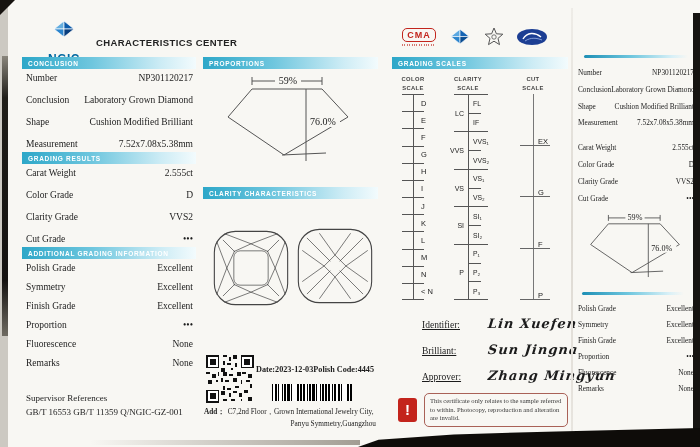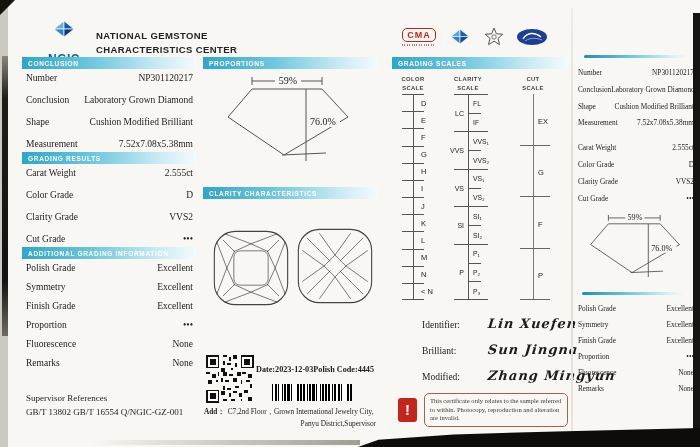--- a/index.html
+++ b/index.html
@@ -51,26 +51,26 @@
   .cl::before{left:20px;}
   .cl .vc::before{content:"";position:absolute;top:0;left:20px;width:13px;height:1px;background:#555;}
   .cl .vc.grp::before{left:6px;width:34px;}
   .cl::after{content:"";position:absolute;bottom:0;left:6px;width:34px;height:1px;background:#555;}
   .cl .vc span{position:absolute;left:25px;top:50%;transform:translateY(-50%);
       font:6.8px "Liberation Sans",sans-serif;}
   .cl .g{position:absolute;left:0;width:16px;text-align:right;transform:translateY(-50%);
       font:7px "Liberation Sans",sans-serif;}
   .cu::before{left:17px;background:#777;}
   .cu .vc::after{content:"";position:absolute;bottom:0;left:4px;width:30px;height:1px;background:#666;}
-  .cu .vc span{position:absolute;left:22px;bottom:20px;font:7.5px "Liberation Sans",sans-serif;}
+  .cu .vc span{position:absolute;left:22px;bottom:0;font:7.5px "Liberation Sans",sans-serif;}
   .shead{position:absolute;width:44px;text-align:center;
       font:bold 5.8px "Liberation Sans",sans-serif;color:#444;line-height:1.6;letter-spacing:.4px;}
   
   .sigrow{position:absolute;left:30px;display:flex;align-items:baseline;gap:14px;white-space:nowrap;}
-  .siglabel{font-size:9.5px;width:52px;}
+  .siglabel{font-size:9.5px;width:52px;text-decoration:underline;}
   .signame{font:italic bold 13px "DejaVu Serif",serif;letter-spacing:1px;display:inline-block;transform:skewX(-6deg);}
   
   .warnicon{position:absolute;left:6px;top:7px;width:19px;height:24px;background:#c3241c;border-radius:3px;
       color:#fff;font:bold 15px "Liberation Sans",sans-serif;text-align:center;line-height:24px;}
   .warnbox{position:absolute;left:32px;right:6px;top:2px;border:1px solid #a96157;border-radius:5px;
       padding:3px 5px;font-size:6.6px;line-height:1.3;color:#3a3a3a;}
   
   .barcode{position:absolute;height:17px;
       background:repeating-linear-gradient(90deg,
         #000 0 1.5px,#fff 1.5px 3px,#000 3px 5.5px,#fff 5.5px 6.5px,
@@ -88,21 +88,20 @@
     <div class="logocol">
       <svg width="24" height="19" viewBox="0 0 24 19">
         <polygon points="12,1 2,9 12,9" fill="#66aede" stroke="#fff" stroke-width="0.7"></polygon>
         <polygon points="12,1 22,9 12,9" fill="#0d5cab" stroke="#fff" stroke-width="0.7"></polygon>
         <polygon points="2,9 12,17 12,9" fill="#2b84cc" stroke="#fff" stroke-width="0.7"></polygon>
         <polygon points="22,9 12,17 12,9" fill="#083e7e" stroke="#fff" stroke-width="0.7"></polygon>
       </svg>
       <div class="ngic">NGIC</div>
     </div>
     <div class="orgcol">
-      <div>NATIONAL GEMSTONE</div>
       <div>CHARACTERISTICS CENTER</div>
     </div>
   </div>
 
   <div class="badges">
     <div class="cmawrap">
       <div class="cma">CMA</div>
       <div class="cmasub"></div>
     </div>
     <svg width="22" height="20" viewBox="0 0 24 19">
@@ -181,21 +180,21 @@
     <div class="kv" style="top:282px">
         <span>Fluorescence</span>
         <span class="v">None</span>
       </div>
     <div class="kv" style="top:301px">
         <span>Remarks</span>
         <span class="v">None</span>
       </div>
 
     <div class="abs smalltxt" style="left:4px;top:336px;font-size:9px">Supervisor References</div>
-    <div class="abs smalltxt" style="left:4px;top:350px;font-size:9px;white-space:nowrap">GB/T 13802   GB/T 16554   Q/NGIC-GZ-001</div>
+    <div class="abs smalltxt" style="left:4px;top:350px;font-size:9px;white-space:nowrap">GB/T 16553   GB/T 11359   Q/NGIC-GZ-001</div>
   </div>
 
   <div class="bar" style="left:203px;top:57px;width:175px">PROPORTIONS</div>
 
   <svg class="abs" style="left:222px;top:73px" width="132" height="92" viewBox="0 0 132 92">
     <g stroke="#555" stroke-width="1" fill="none">
       <line x1="30" y1="8" x2="53" y2="8"></line>
         <line x1="79" y1="8" x2="100" y2="8"></line>
       <line x1="30" y1="4" x2="30" y2="12"></line>
         <line x1="100" y1="4" x2="100" y2="12"></line>
@@ -313,21 +312,21 @@
   <div class="abs" style="left:256px;top:365px;width:118px;display:flex;justify-content:space-between;font-weight:bold;font-size:8.2px;white-space:nowrap">
     <span>Date:2023-12-03</span>
     <span>Polish Code:4445</span>
   </div>
   <div class="barcode" style="left:272px;top:384px;width:80px"></div>
 
   <div class="abs addr" style="left:204px;top:406px;width:172px;display:flex;gap:3px">
     <span style="font-weight:bold">Add：</span>
     <span style="flex:1">
       <span>C7,2nd Floor，Grown International Jewelry City,</span>
-      <span style="display:block;text-align:right">Panyu District,Supervisor</span>
+      <span style="display:block;text-align:right">Panyu Symmetry,Guangzhou</span>
     </span>
   </div>
 
   <div class="bar" style="left:392px;top:57px;width:176px">GRADING SCALES</div>
 
   <div class="shead" style="left:391px;top:75px">
     <div>COLOR</div>
     <div>SCALE</div>
   </div>
   <div class="shead" style="left:446px;top:75px">
@@ -437,21 +436,21 @@
   <div class="abs" style="left:392px;top:316px;width:180px;height:76px">
     <div class="sigrow" style="top:0">
       <span class="siglabel">Identifier:</span>
       <span class="signame">Lin Xuefen</span>
     </div>
     <div class="sigrow" style="top:26px">
       <span class="siglabel">Brilliant:</span>
       <span class="signame">Sun Jingna</span>
     </div>
     <div class="sigrow" style="top:52px">
-      <span class="siglabel">Modified:</span>
+      <span class="siglabel">Approver:</span>
       <span class="signame">Zhang Mingyun</span>
     </div>
   </div>
 
   <div class="abs" style="left:392px;top:391px;width:182px;height:44px">
     <div class="warnicon">!</div>
     <div class="warnbox">
       <span>This certificate only relates to the sample referred</span>
       <span>to within. Photocopy, reproduction and alteration</span>
       <span>are invalid.</span>

